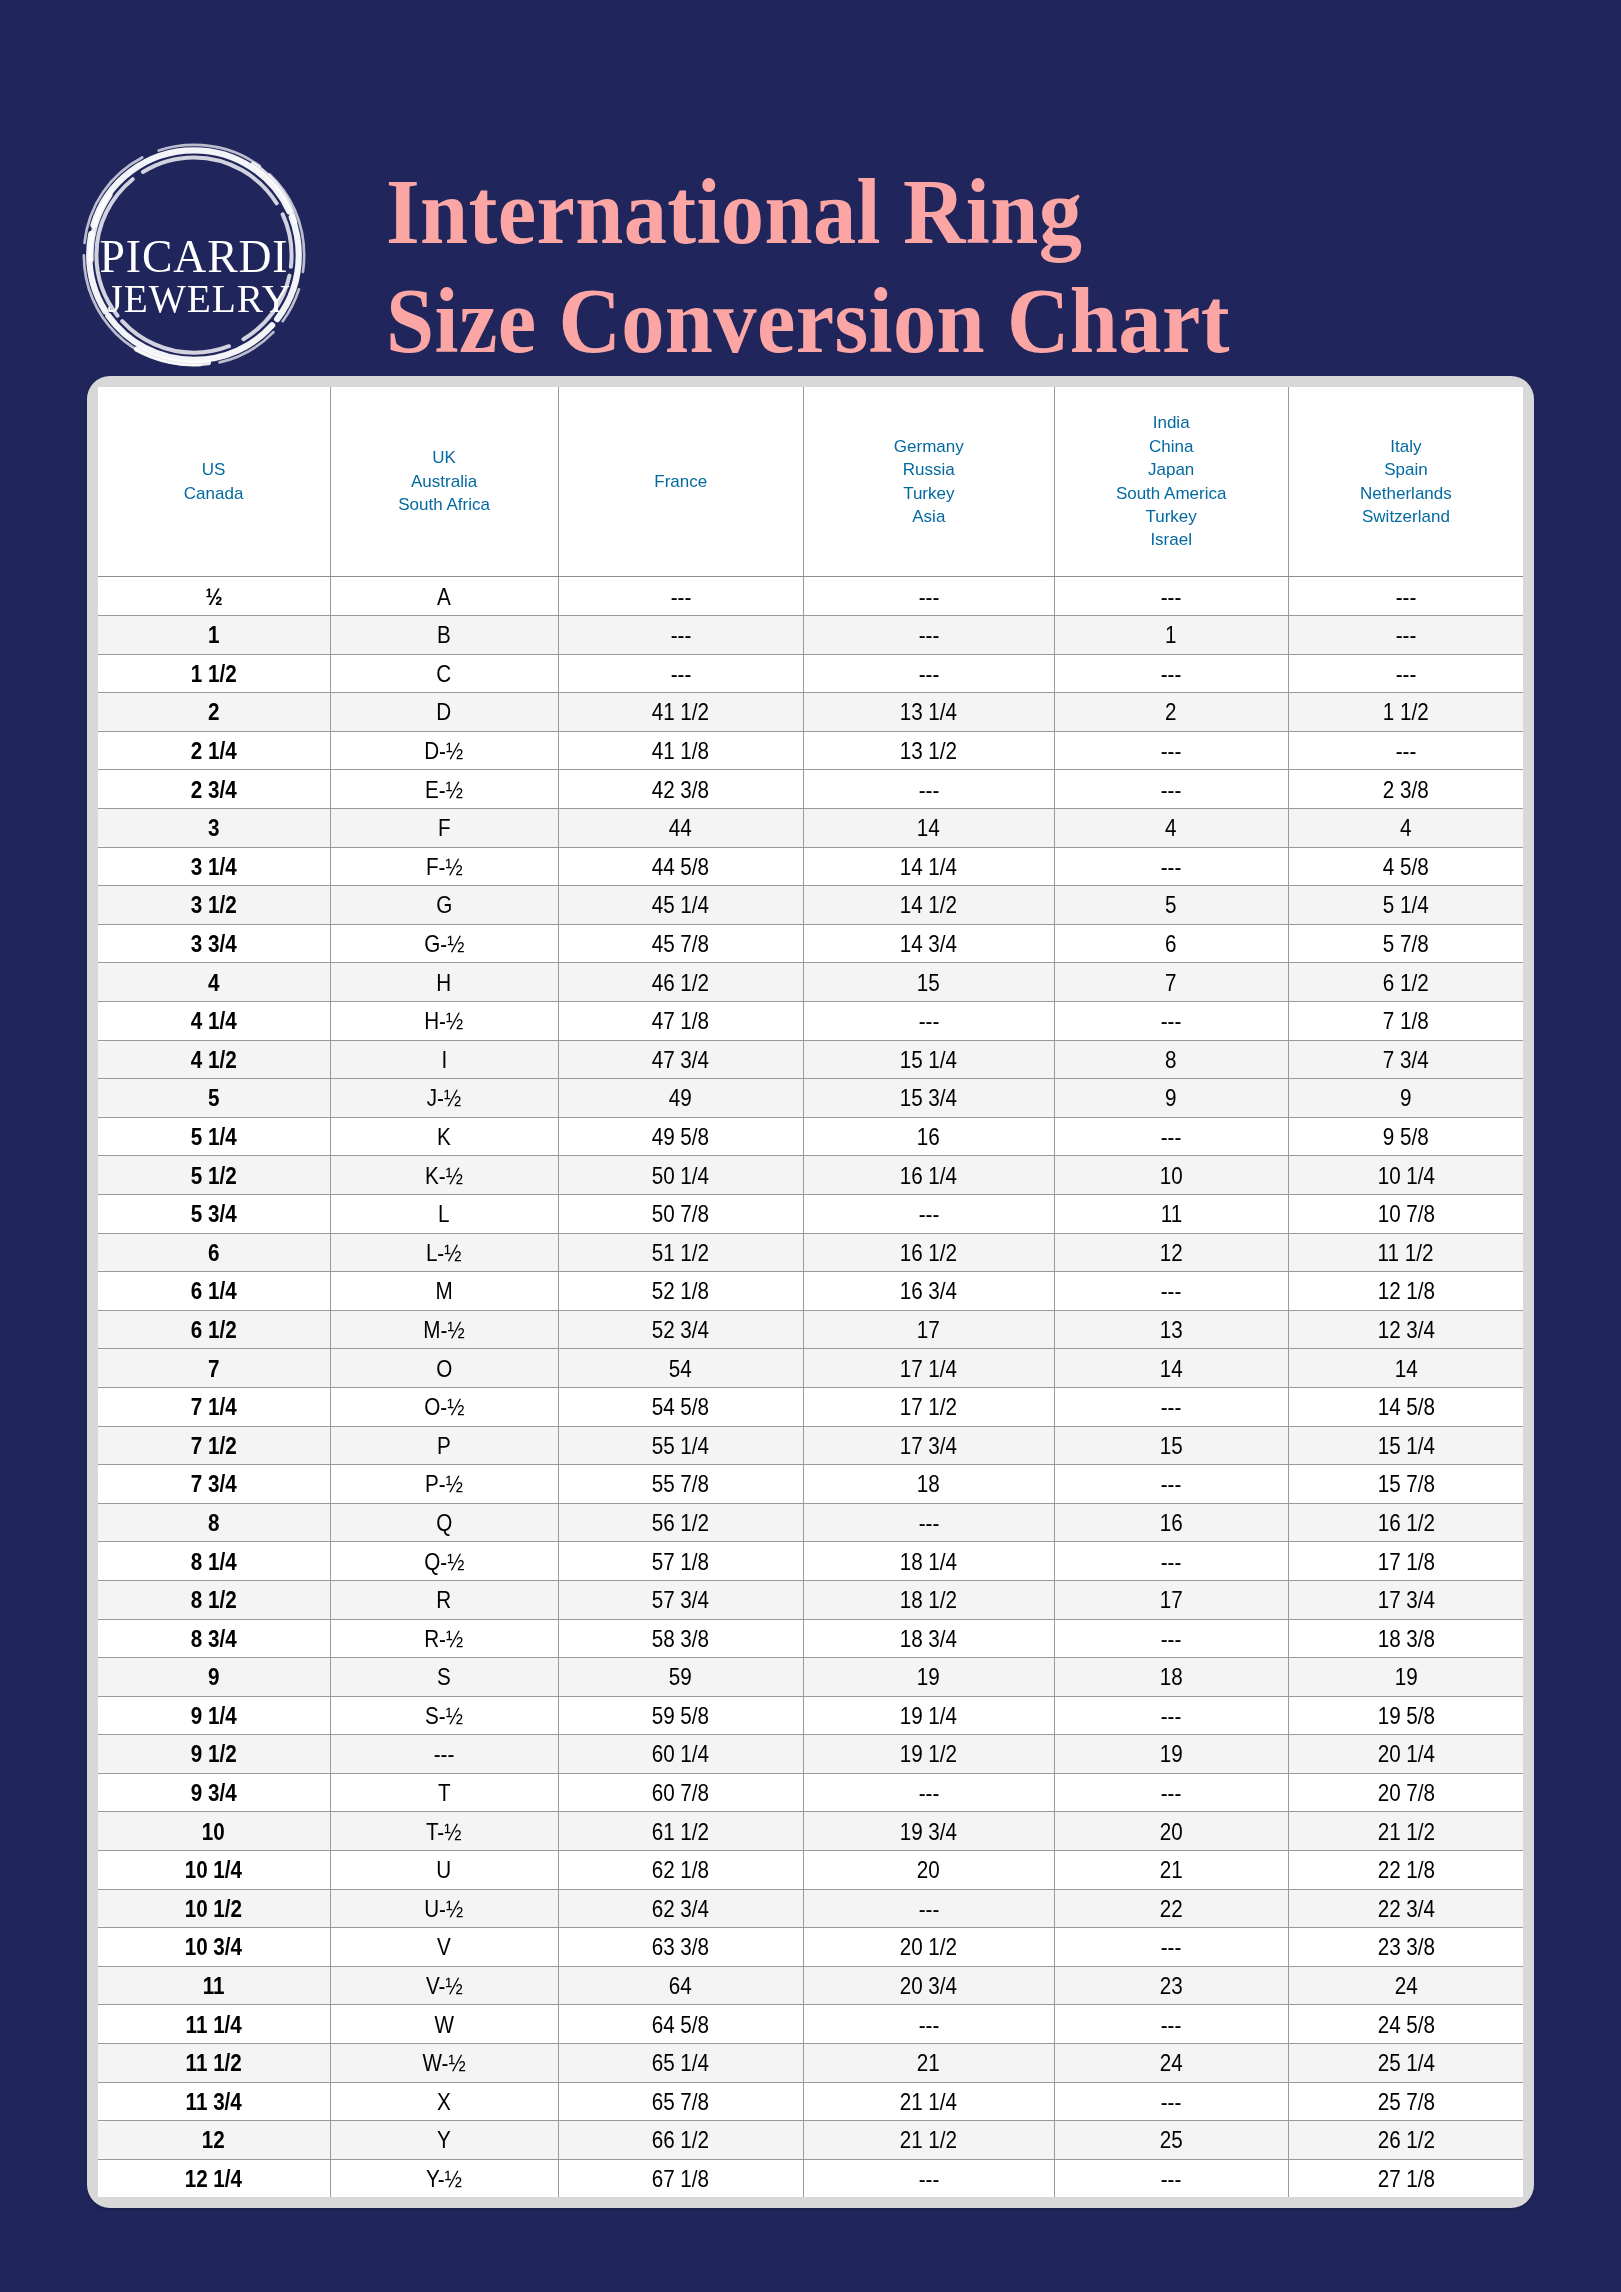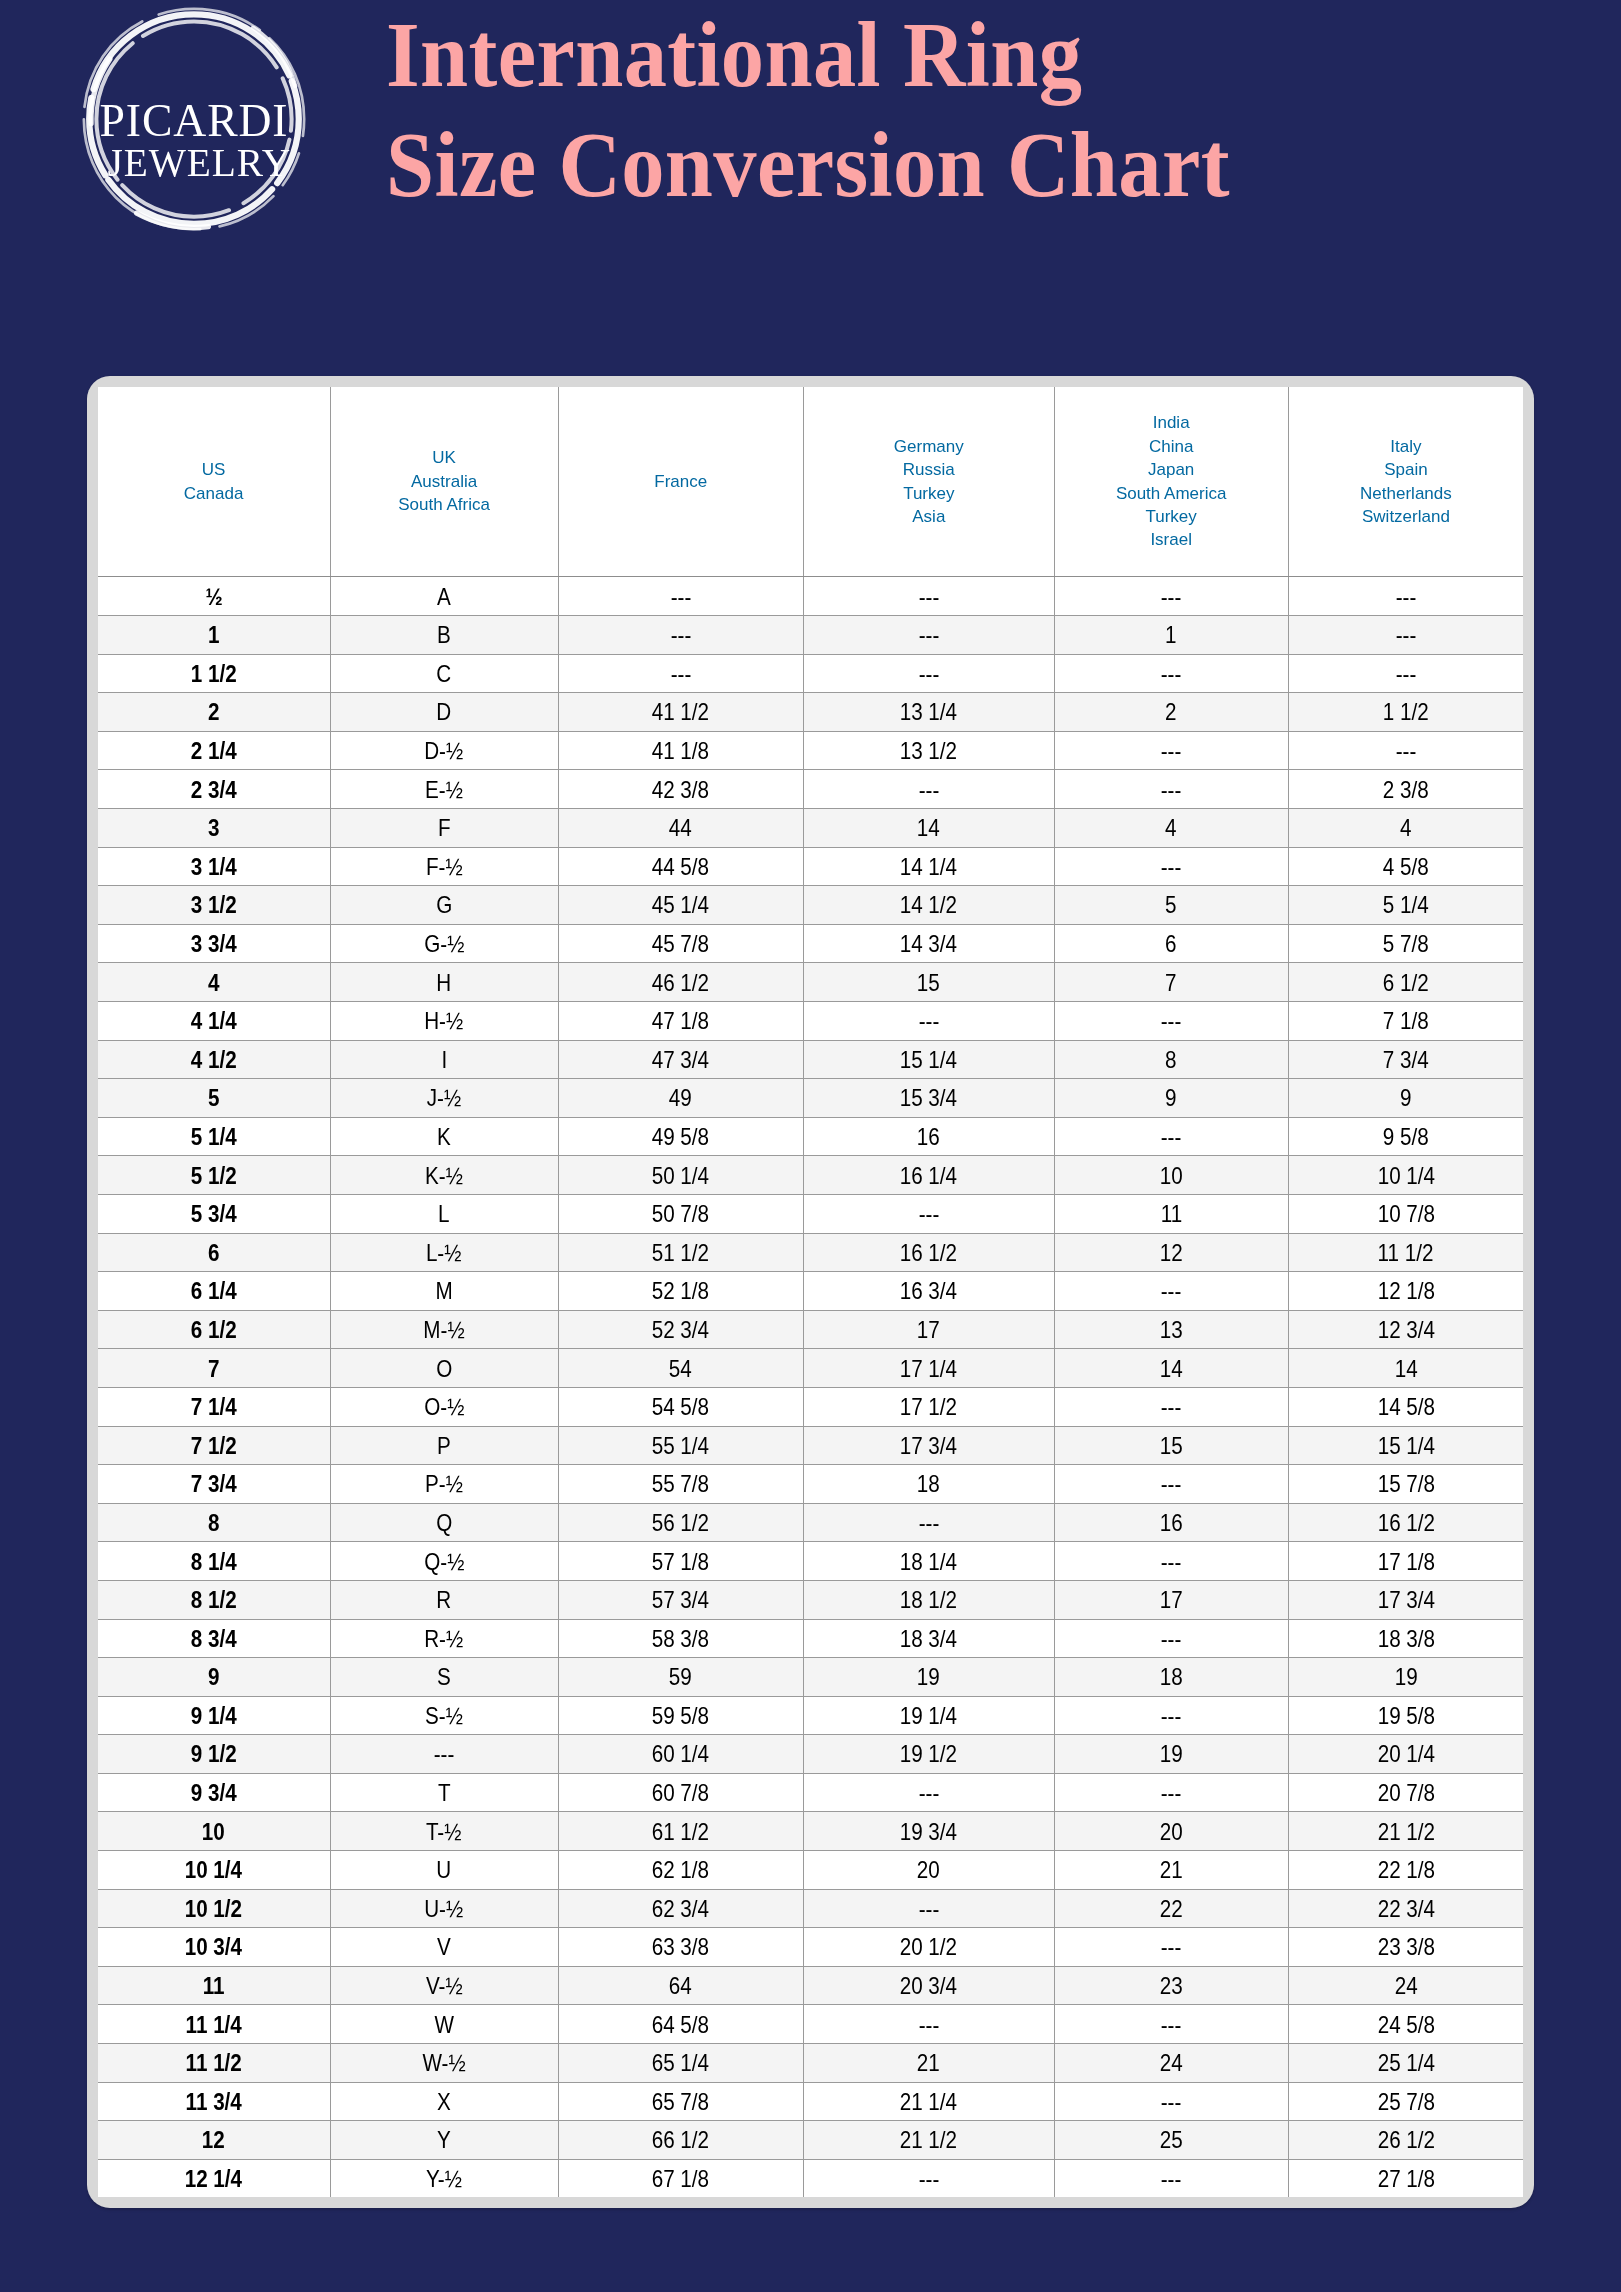--- a/index.html
+++ b/index.html
@@ -18,21 +18,21 @@
     position: relative;
     width: 1621px;
     height: 2293px;
     box-sizing: border-box;
     padding: 0 38px;
   }
 
   
   .header {
     display: flex;
-    align-items: flex-start;
+    align-items: flex-end;
     height: 376px;
     padding-left: 36px;
     box-sizing: border-box;
   }
 
   .logo {
     width: 240px;
     height: 240px;
     flex: 0 0 240px;
     position: relative;

